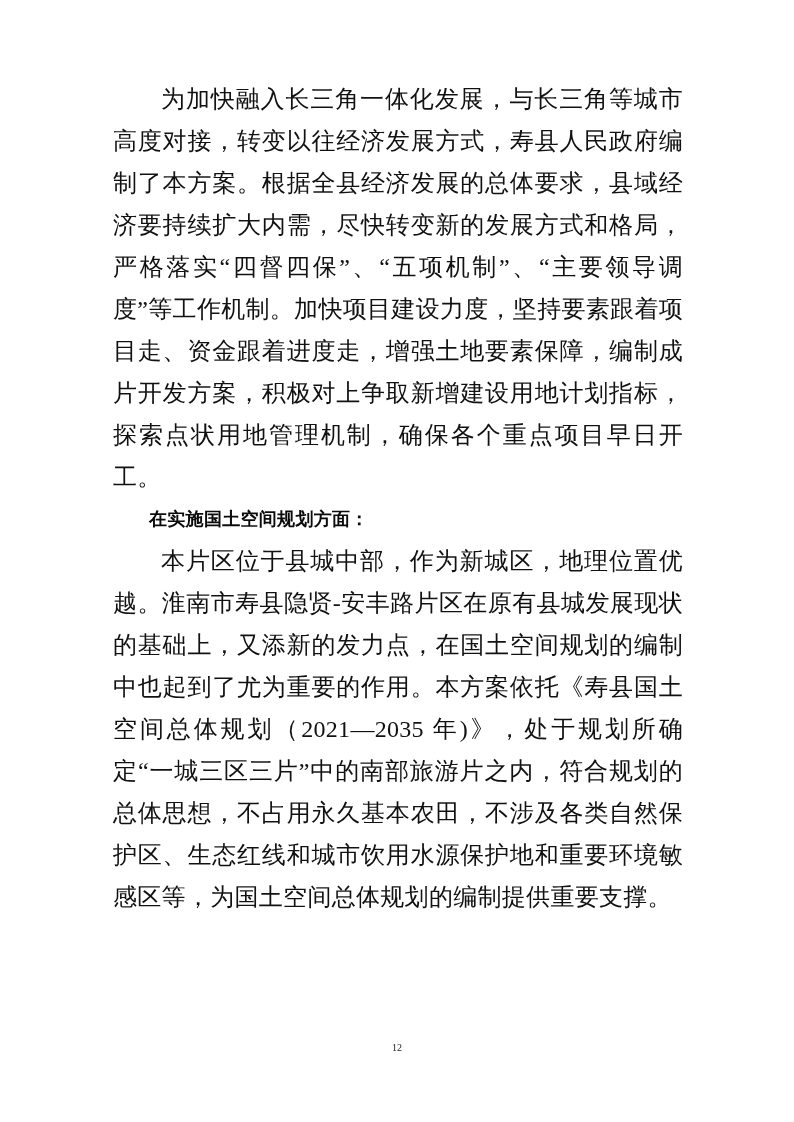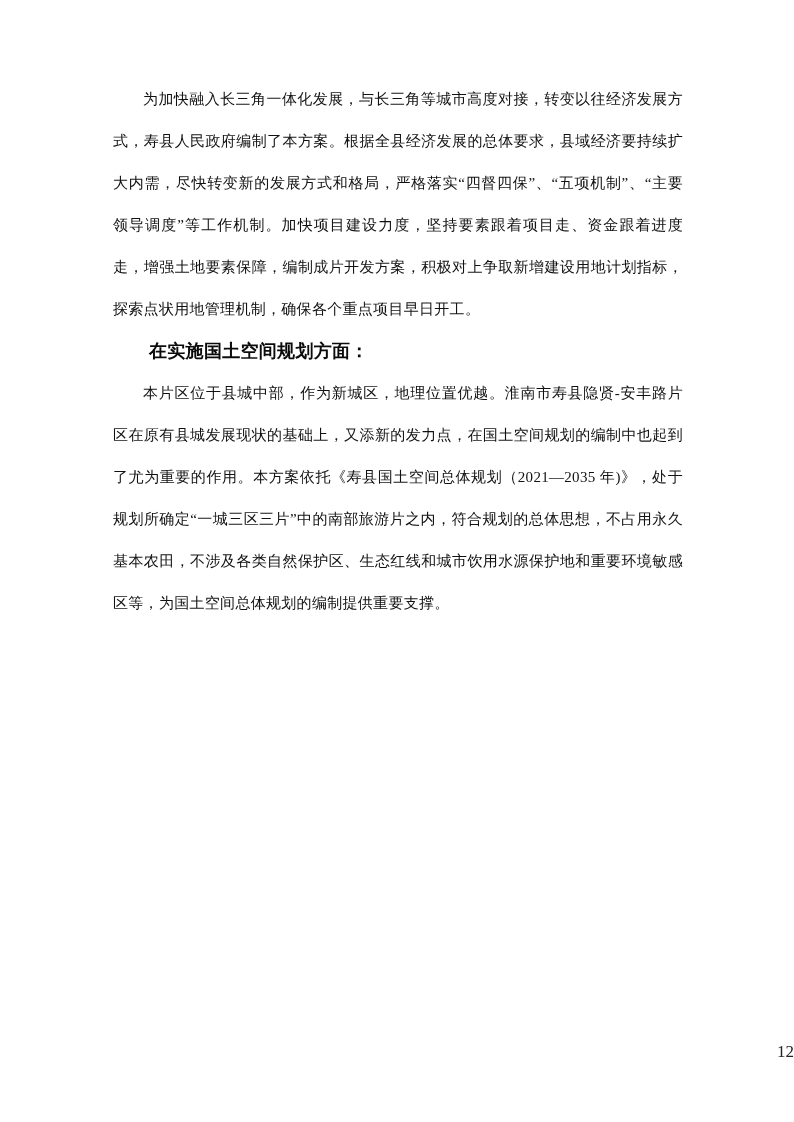--- a/index.html
+++ b/index.html
@@ -20,21 +20,21 @@
     overflow: hidden;
   }
   .content {
     position: absolute;
     left: 113px;
     top: 78px;
     width: 570px;
   }
   p.para {
     margin: 0 0 0 0;
-    font-size: 15px;
+    font-size: 24px;
     line-height: 42px;
     text-align: justify;
     text-justify: inter-ideograph;
     text-indent: 2em;
     color: #111111;
     letter-spacing: 0.3px;
     font-family: "Liberation Serif", "DejaVu Serif", serif;
   }
   p.heading {
     margin: 0;
@@ -44,22 +44,22 @@
     font-weight: bold;
     color: #0b0b0b;
     letter-spacing: 0.3px;
     font-family: "Liberation Sans", "DejaVu Sans", sans-serif;
   }
   .page-number {
     position: absolute;
     left: 0;
     right: 0;
     top: 1042px;
-    text-align: right;
-    font-size: 17px;
+    text-align: center;
+    font-size: 10px;
     color: #222222;
     font-family: "Liberation Serif", "DejaVu Serif", serif;
   }
 </style>
 </head>
 <body>
 
 <div class="page">
   <div class="content">
     <p class="para">为加快融入长三角一体化发展，与长三角等城市高度对接，转变以往经济发展方式，寿县人民政府编制了本方案。根据全县经济发展的总体要求，县域经济要持续扩大内需，尽快转变新的发展方式和格局，严格落实“四督四保”、“五项机制”、“主要领导调度”等工作机制。加快项目建设力度，坚持要素跟着项目走、资金跟着进度走，增强土地要素保障，编制成片开发方案，积极对上争取新增建设用地计划指标，探索点状用地管理机制，确保各个重点项目早日开工。</p>

